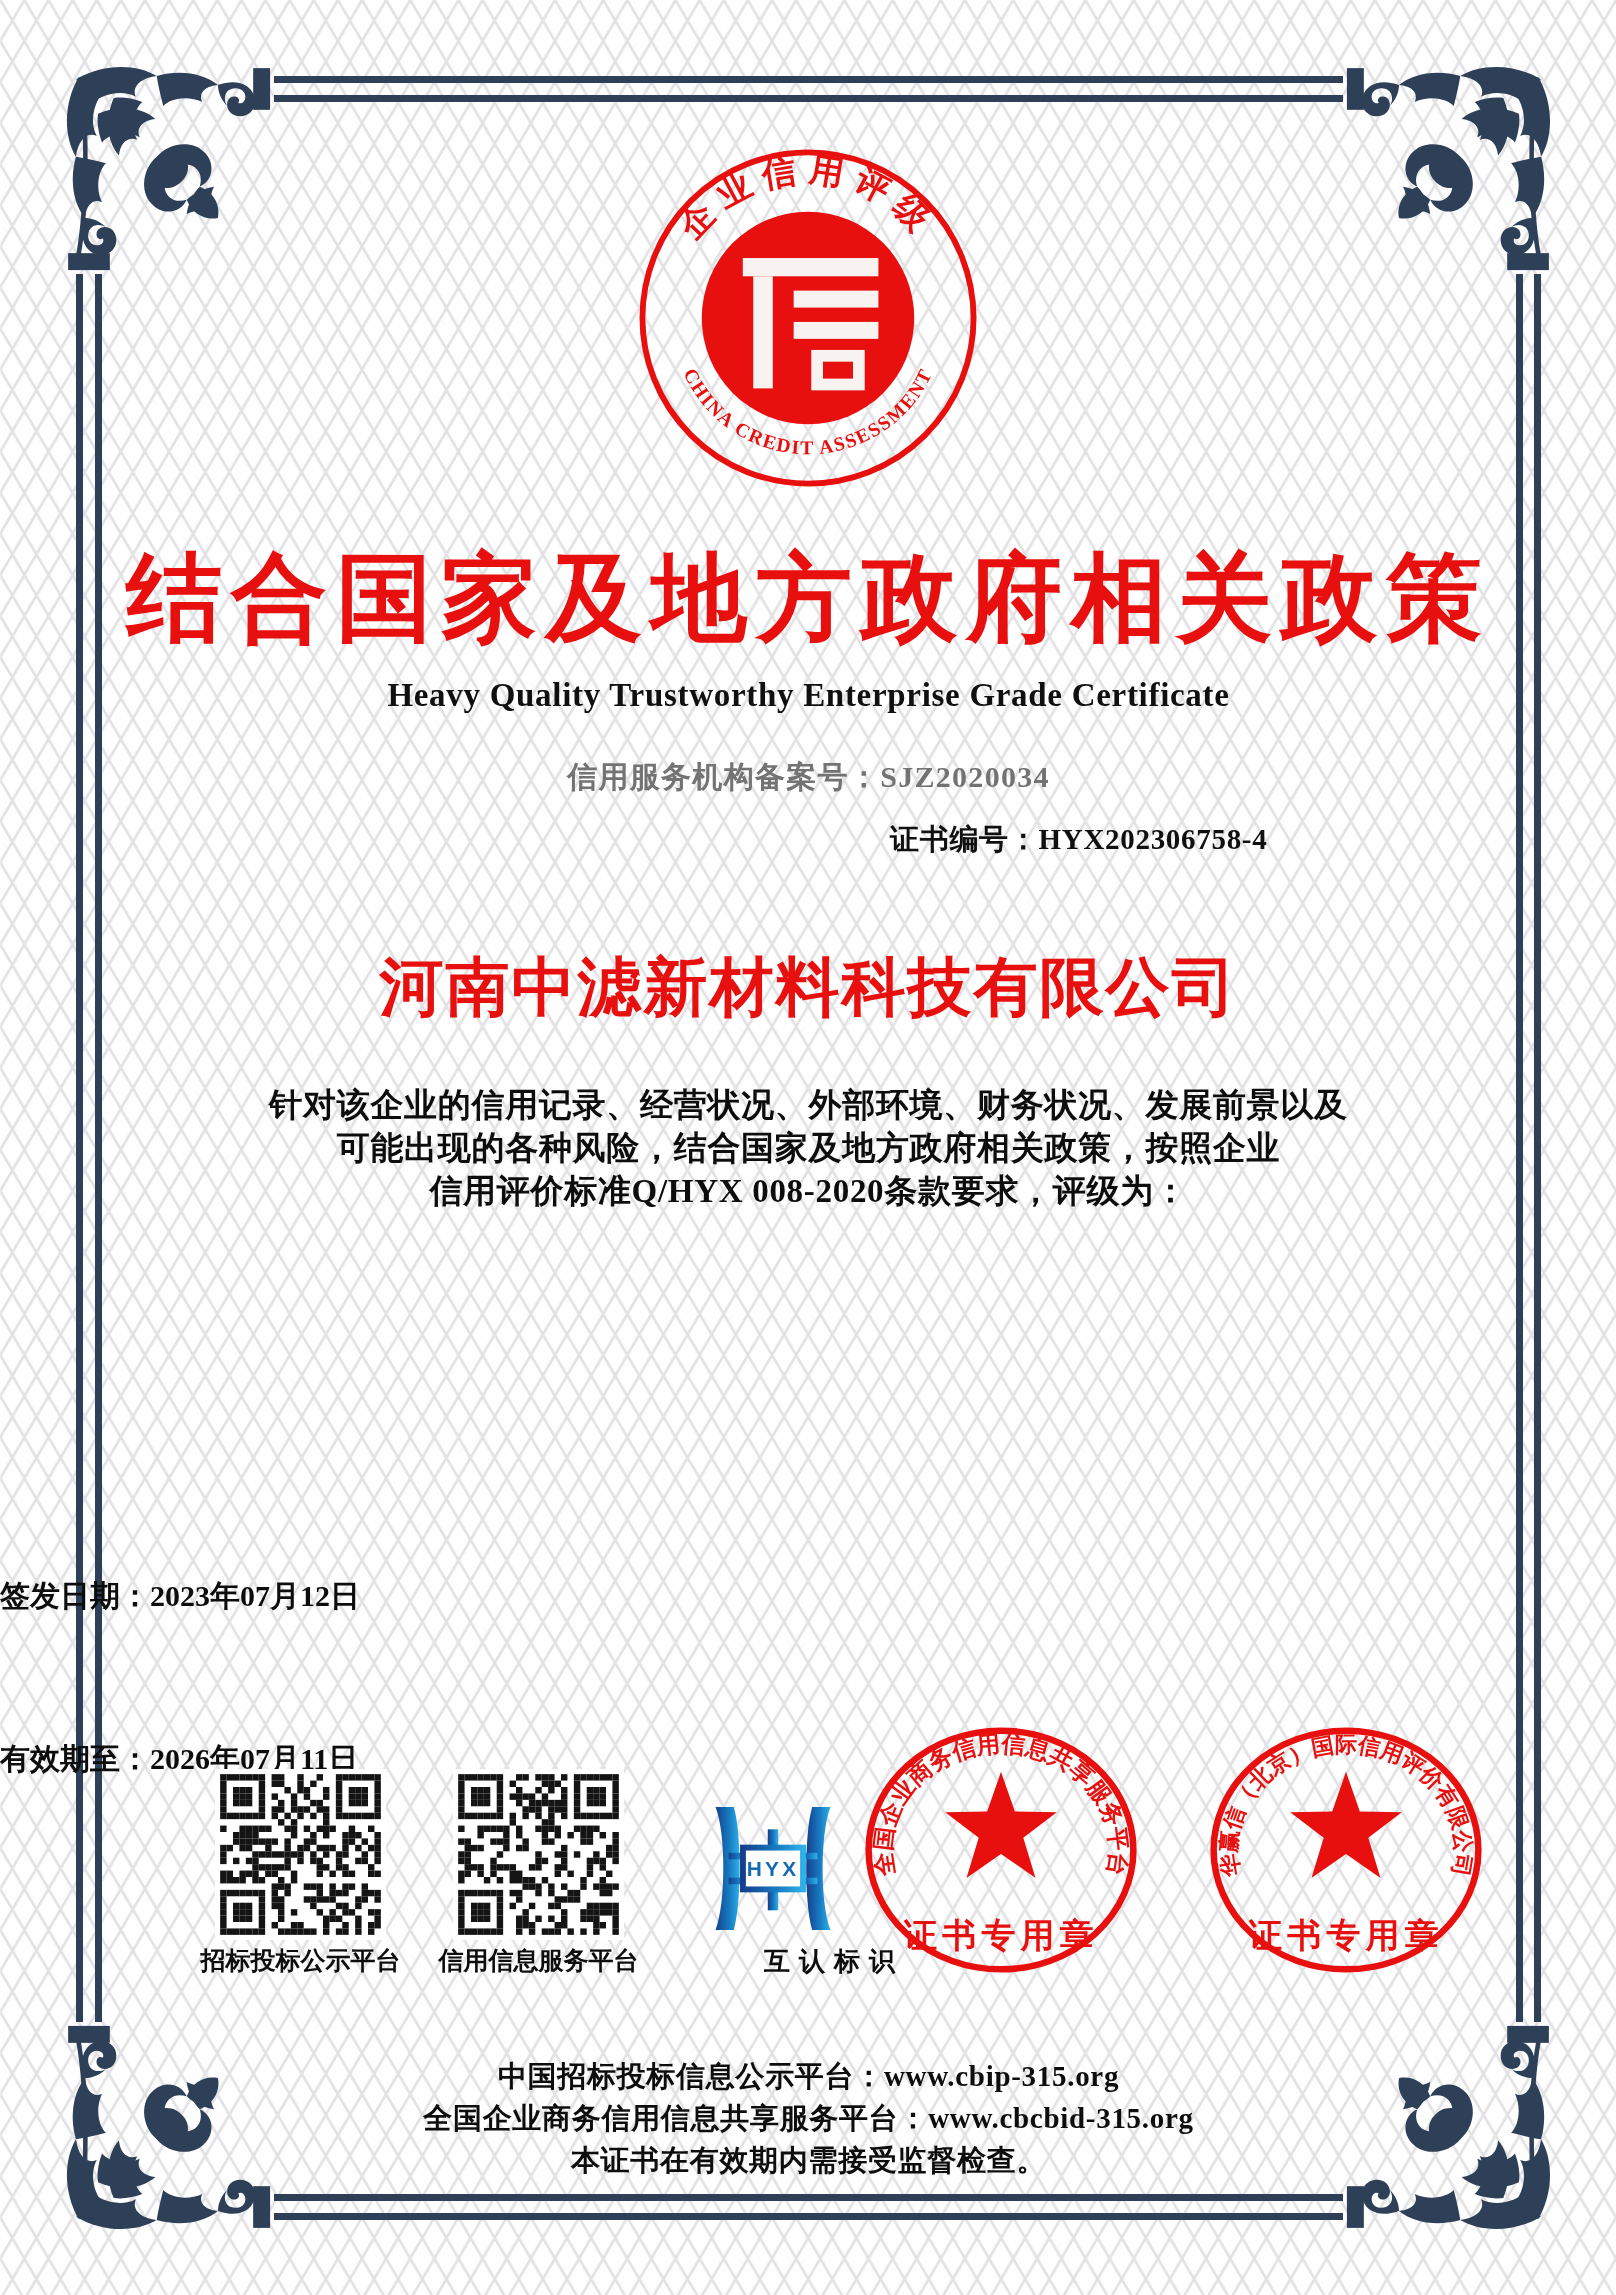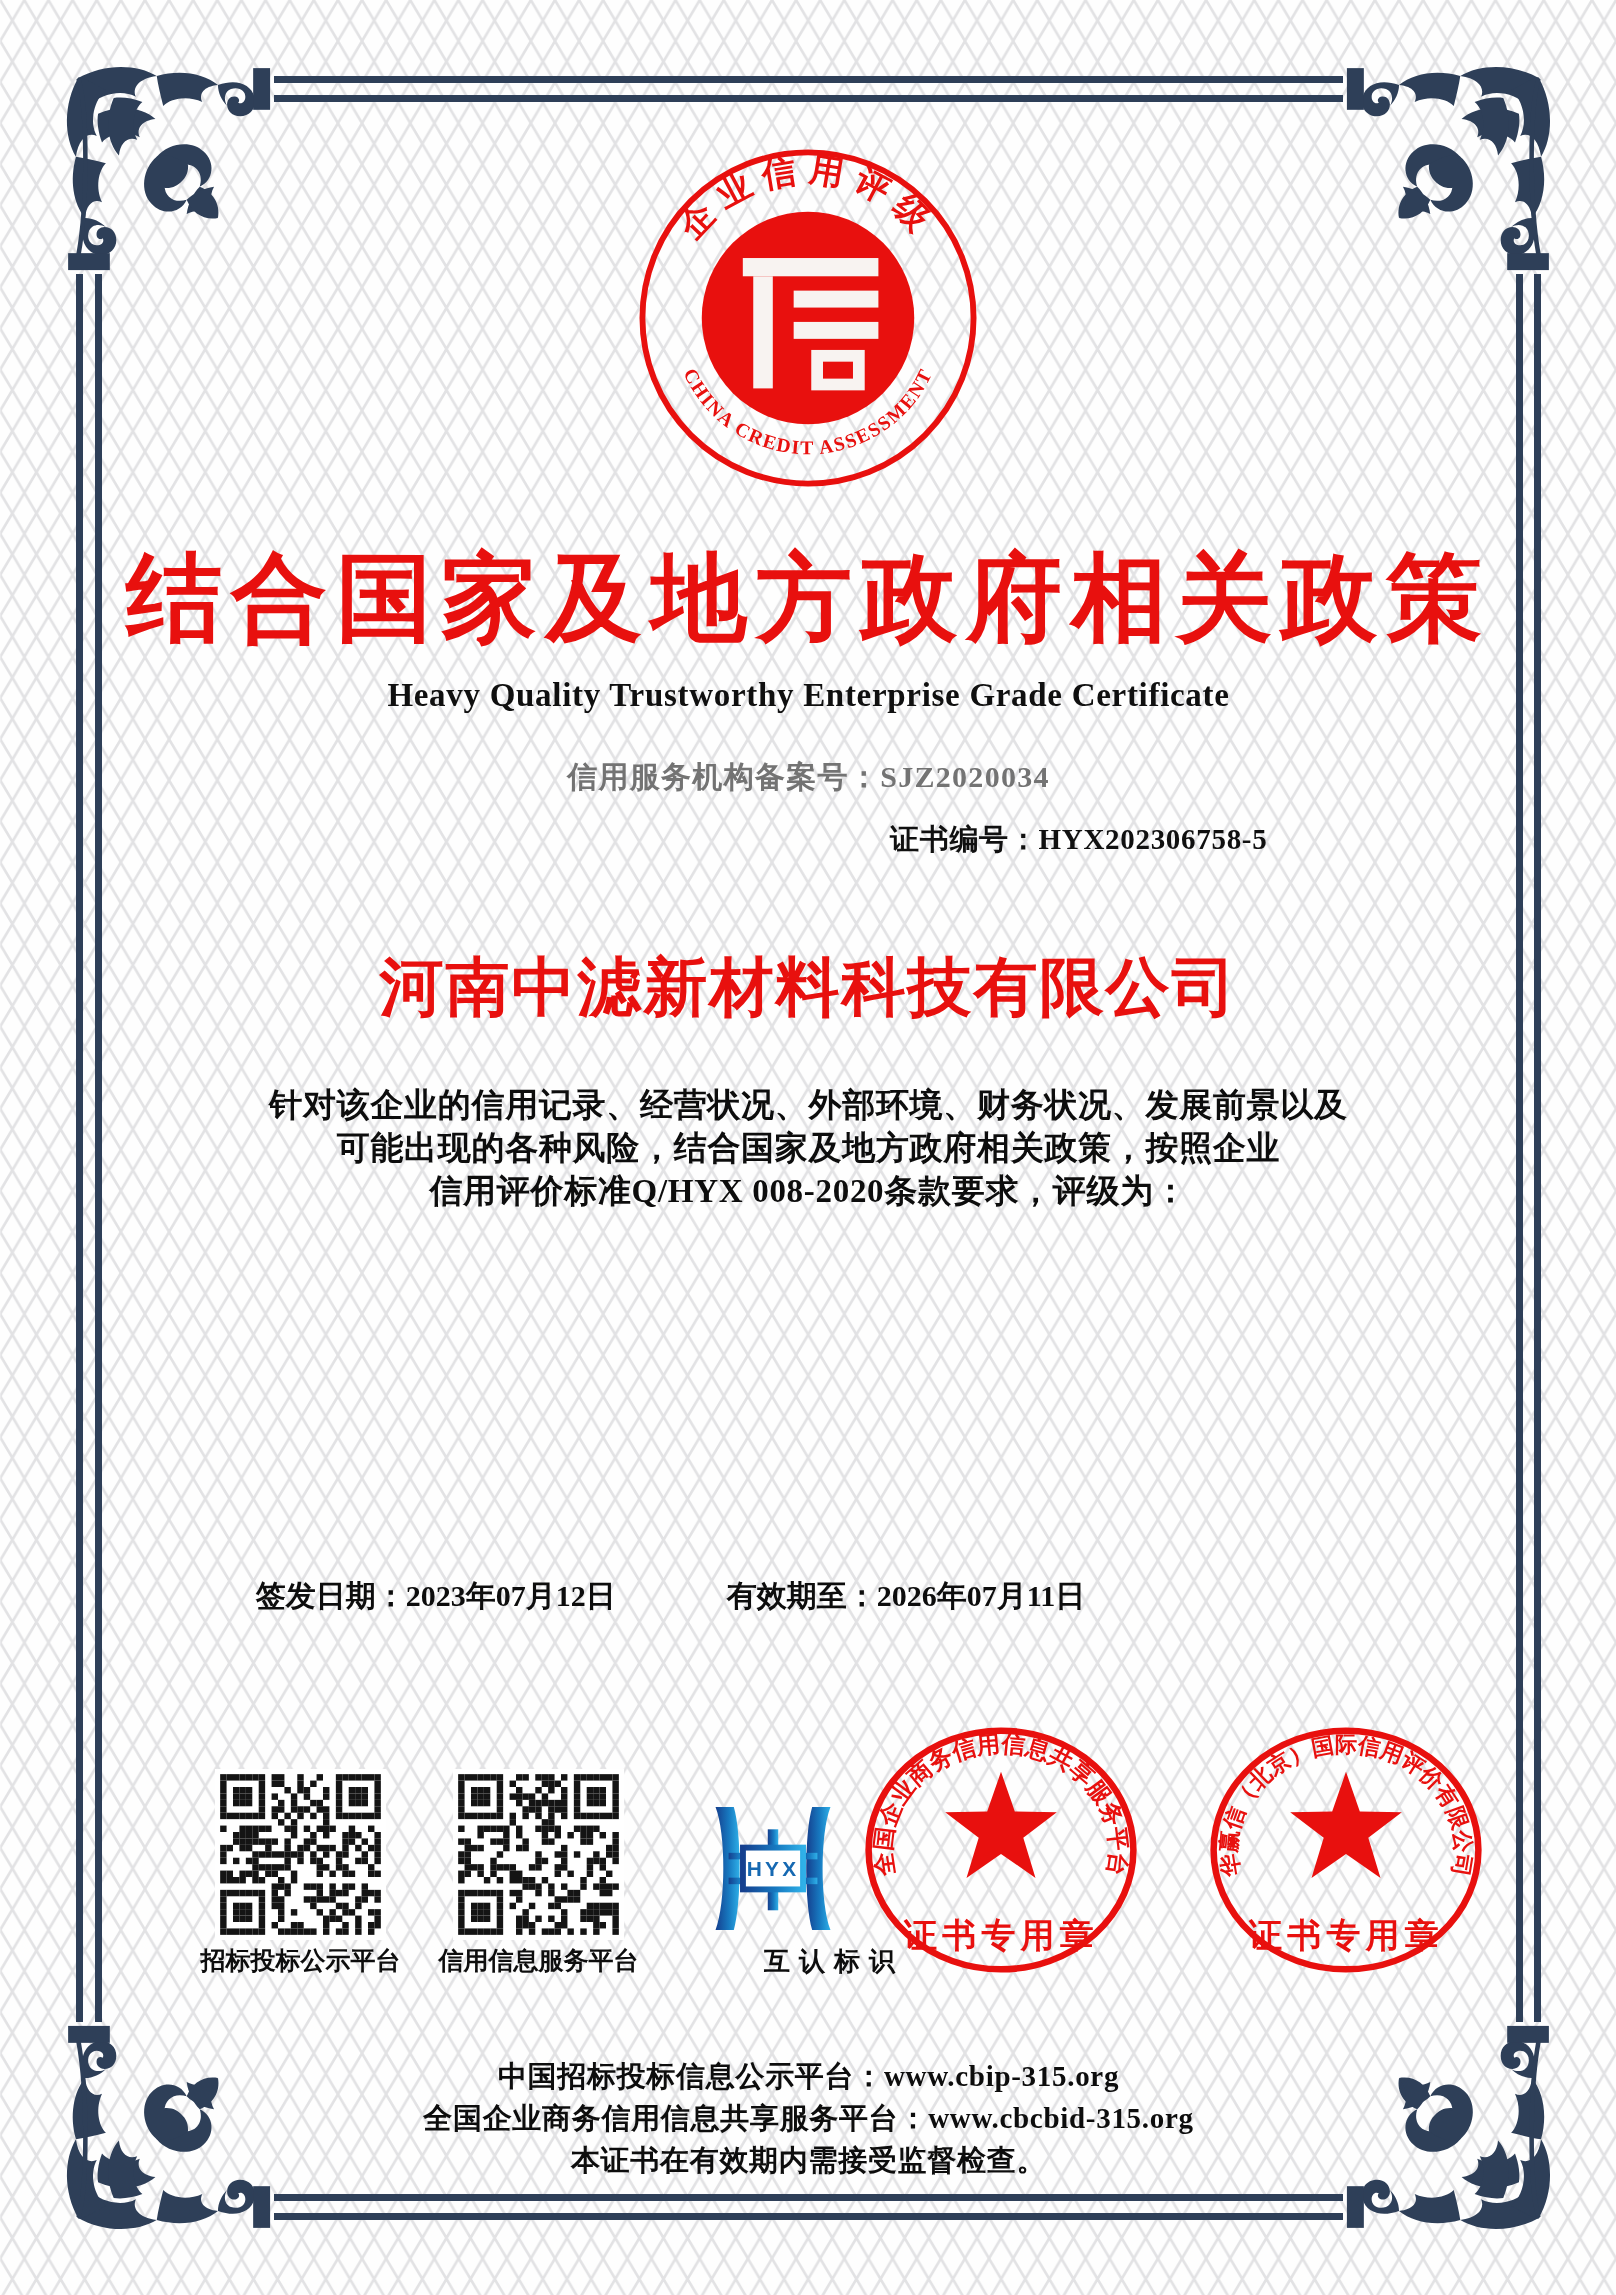--- a/index.html
+++ b/index.html
@@ -23,21 +23,21 @@
   
   .cline{position:absolute;left:0;width:1617px;text-align:center;z-index:2;font-weight:700;}
   .title{top:543px;line-height:111px;font-size:96px;letter-spacing:9px;color:#e8100e;}
   .subtitle{top:666px;line-height:59px;font-size:33px;letter-spacing:0.7px;color:#101010;}
   .record{top:751px;line-height:52px;font-size:30px;color:#737373;letter-spacing:1.3px;}
   .certno{position:absolute;left:890px;top:820px;font-size:29px;font-weight:700;color:#101010;z-index:2;letter-spacing:0.7px;}
   .company{top:944px;line-height:88px;font-size:64px;letter-spacing:2px;color:#e8100e;}
   .bodytext{top:1084px;line-height:43px;font-size:33px;color:#0d0d0d;letter-spacing:0.7px;}
   .grade{top:1314px;line-height:176px;font-size:164px;letter-spacing:3.9px;color:#e8100e;}
   .dates{position:absolute;left:0;top:1570px;width:1341px;display:flex;justify-content:center;gap:111px;
-         line-height:52px;font-size:30px;font-weight:700;color:#0d0d0d;z-index:2;}
+         line-height:52px;font-size:30px;font-weight:700;color:#0d0d0d;z-index:2;flex-direction:column;}
   .qrlabel{position:absolute;width:261px;text-align:center;top:1944px;font-size:25px;font-weight:700;color:#0d0d0d;z-index:2;}
   .hyxlabel{position:absolute;width:261px;text-align:right;top:1944px;font-size:26px;font-weight:700;
             letter-spacing:9px;color:#0d0d0d;z-index:2;}
   .footer{top:2055px;line-height:42px;font-size:29px;color:#0d0d0d;letter-spacing:0.7px;}
   .qr{position:absolute;z-index:2;background:#ffffff;}
 </style>
 </head>
 <body>
 
 <div class="page">
@@ -112,21 +112,21 @@
       <textPath href="#logoArcTop" startOffset="50%" text-anchor="middle">企业信用评级</textPath>
     </text>
     <text font-size="30" font-weight="700" letter-spacing="2.5" fill="#e8100e">
       <textPath href="#logoArcBottom" startOffset="50%" text-anchor="middle">CHINA CREDIT ASSESSMENT</textPath>
     </text>
   </svg>
 
   <div class="cline title">结合国家及地方政府相关政策</div>
   <div class="cline subtitle">Heavy Quality Trustworthy Enterprise Grade Certificate</div>
   <div class="cline record">信用服务机构备案号：SJZ2020034</div>
-  <div class="certno">证书编号：HYX202306758-5</div>
+  <div class="certno">证书编号：HYX202306758-4</div>
 
   <div class="cline company">河南中滤新材料科技有限公司</div>
 
   <div class="cline bodytext">
     <div>针对该企业的信用记录、经营状况、外部环境、财务状况、发展前景以及</div>
     <div>可能出现的各种风险，结合国家及地方政府相关政策，按照企业</div>
     <div>信用评价标准Q/HYX 008-2020条款要求，评级为：</div>
   </div>
 
 

